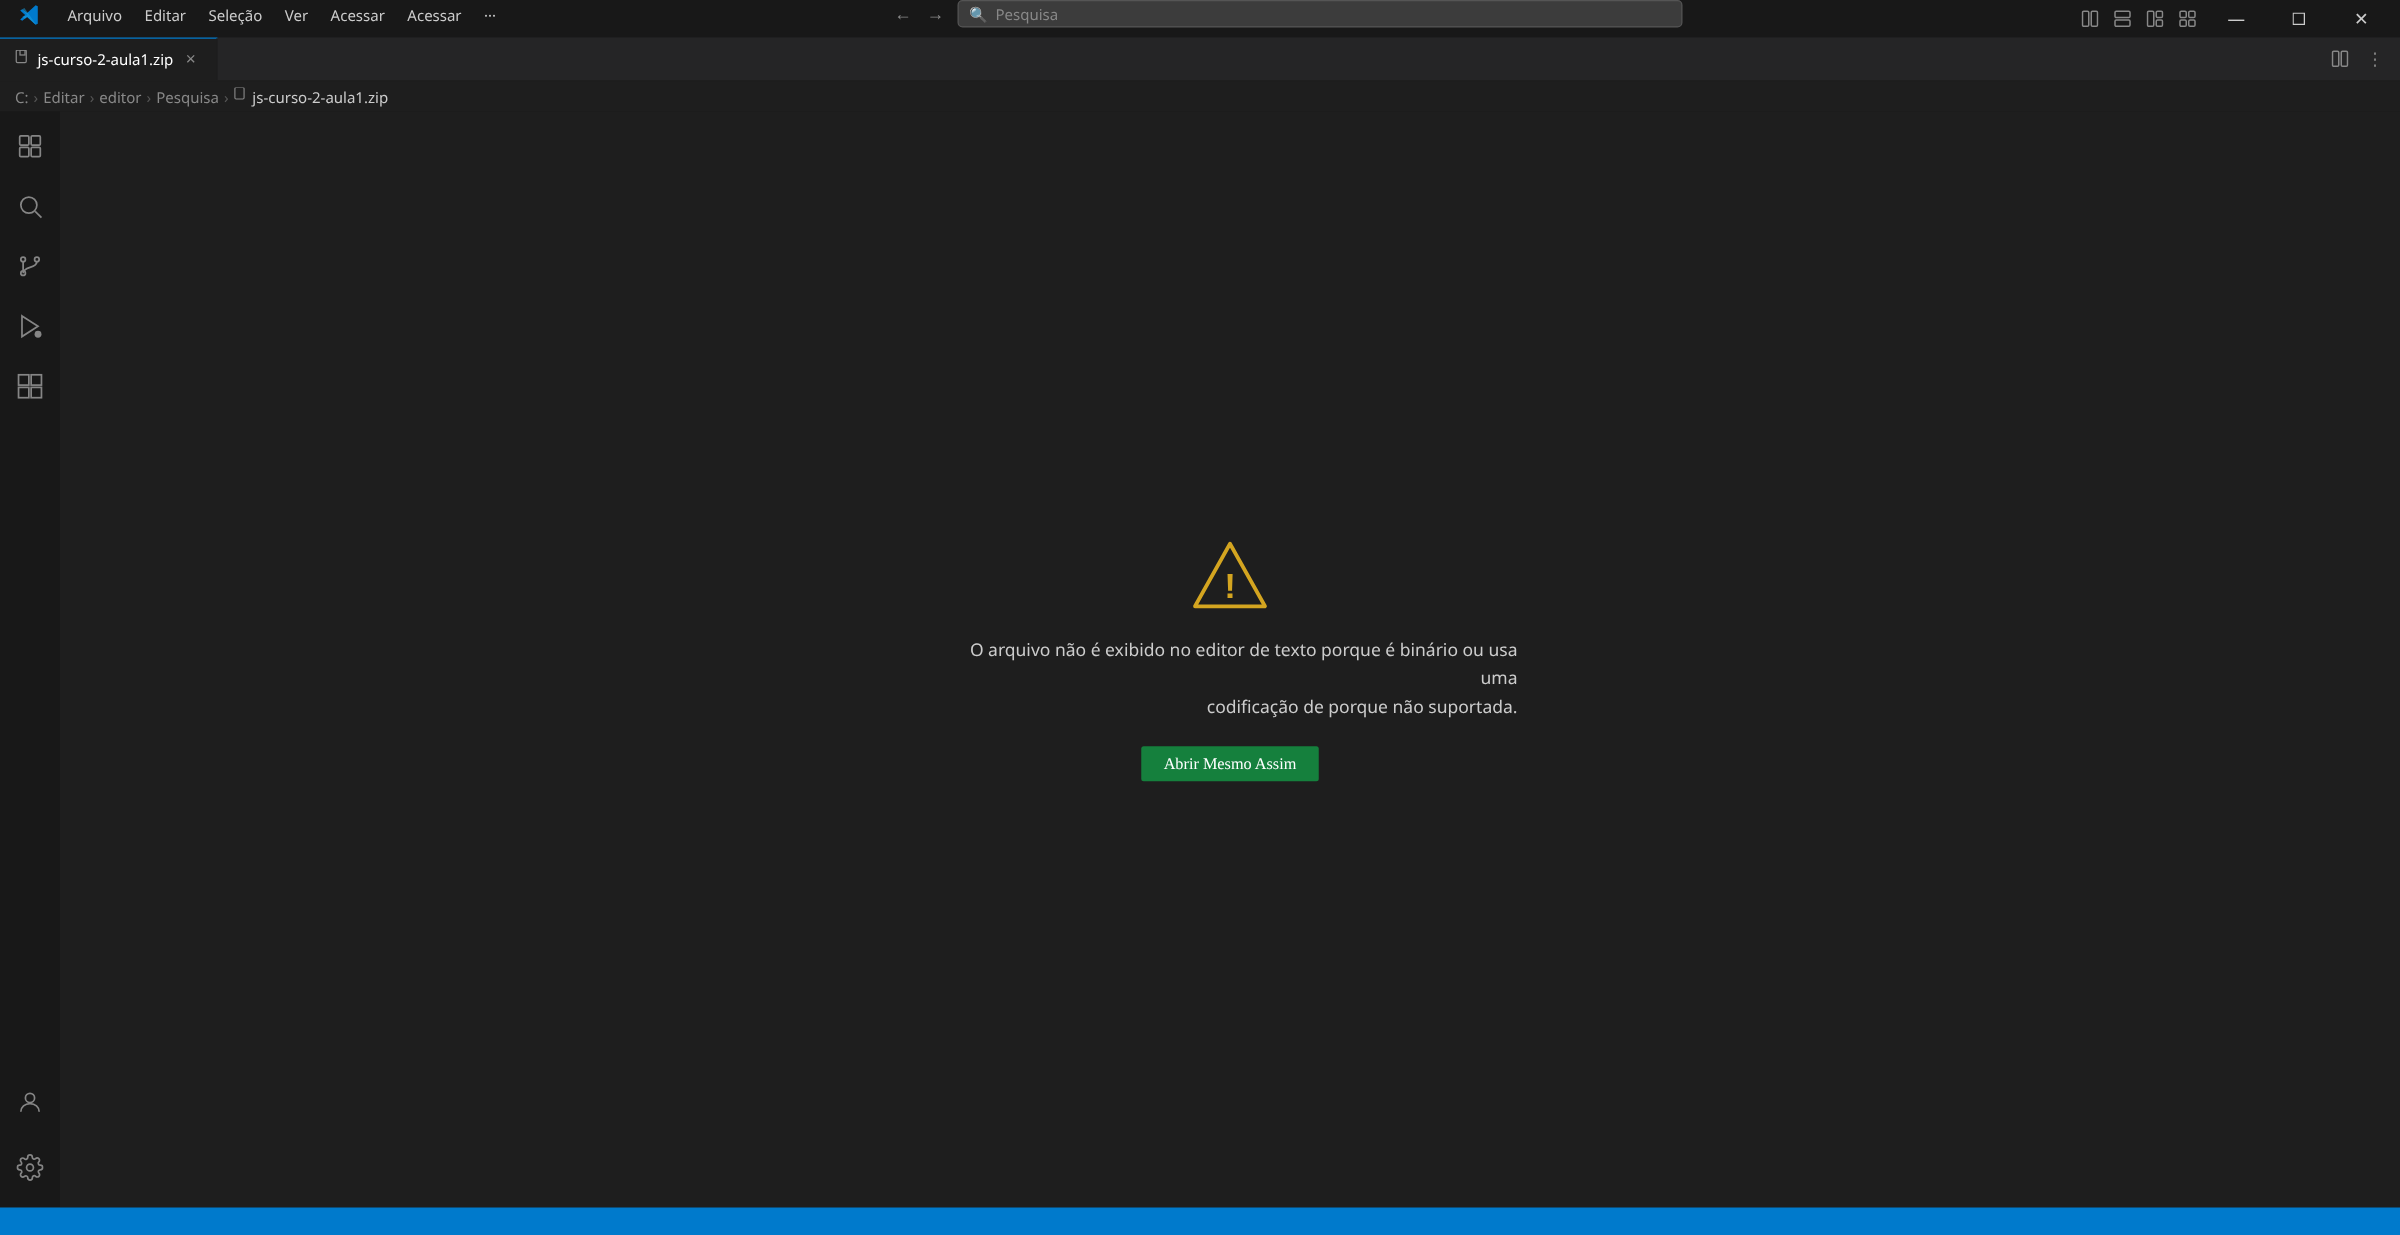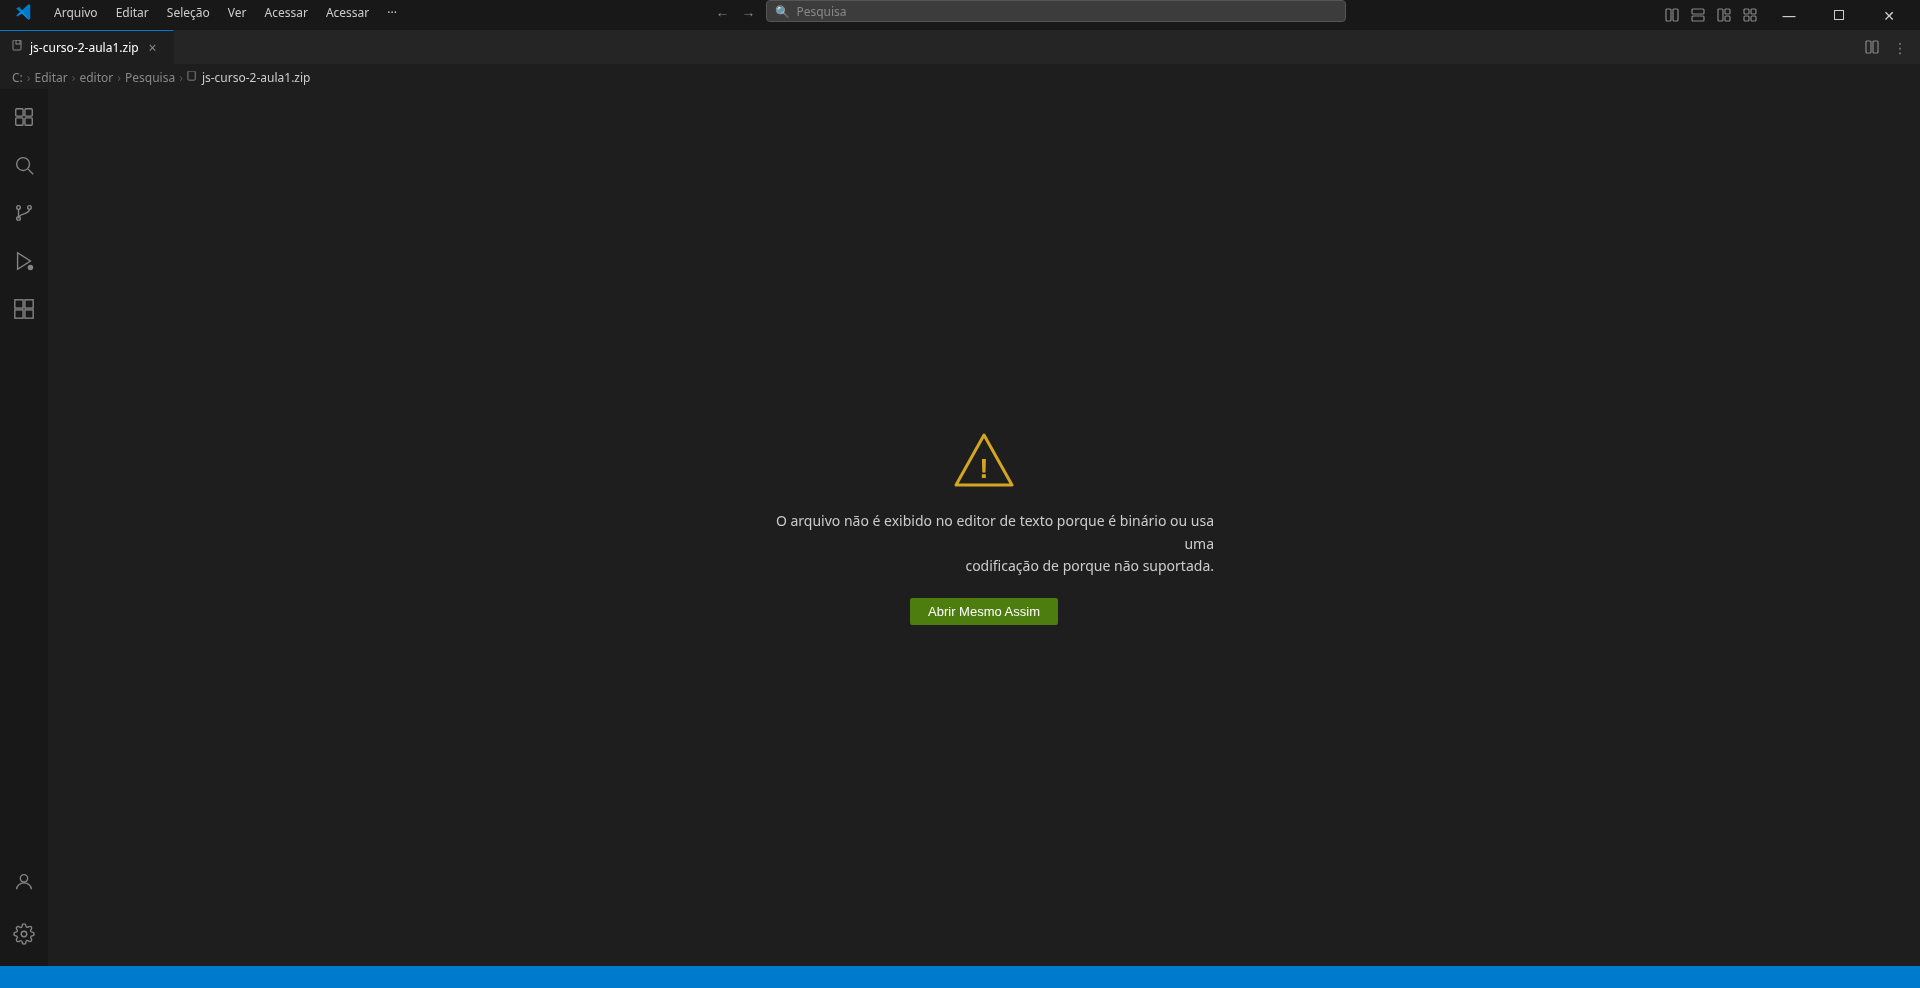--- a/index.html
+++ b/index.html
@@ -271,28 +271,28 @@
 
     .warning-text {
       font-size: 14px;
       color: #cccccc;
       text-align: right;
       line-height: 1.6;
       max-width: 460px;
     }
 
     .open-anyway-btn {
-      background-color: #4d7c0f;
+      background-color: #15803d;
       color: #fff;
       border: none;
       border-radius: 2px;
       padding: 6px 18px;
       font-size: 13px;
       cursor: pointer;
-      font-family: Liberation Sans, sans-serif;
+      font-family: Liberation Serif, serif;
     }
 
     
     .status-bar {
       height: 22px;
       background-color: #007acc;
       display: flex;
       align-items: center;
       flex-shrink: 0;
       font-size: 12px;

